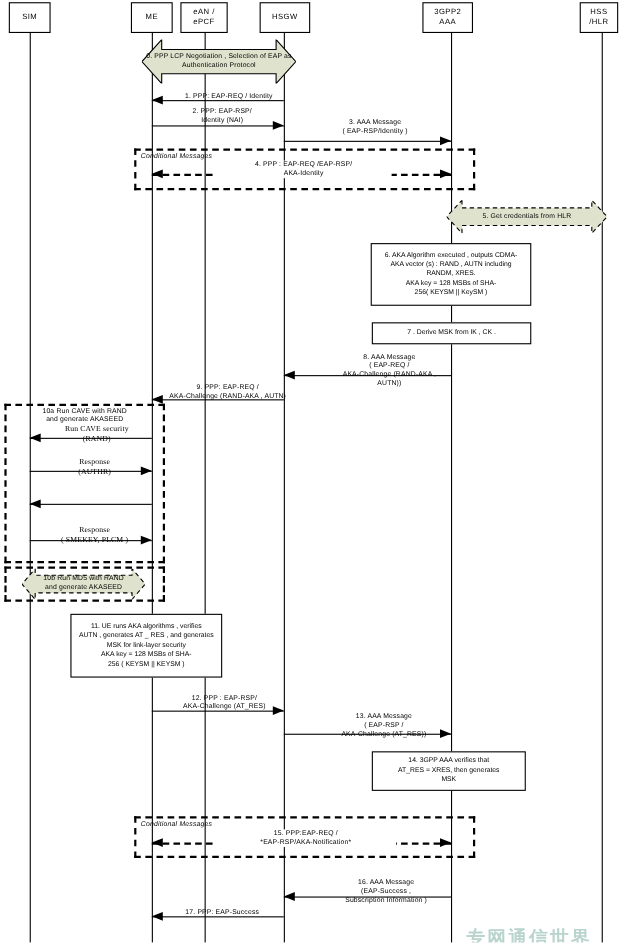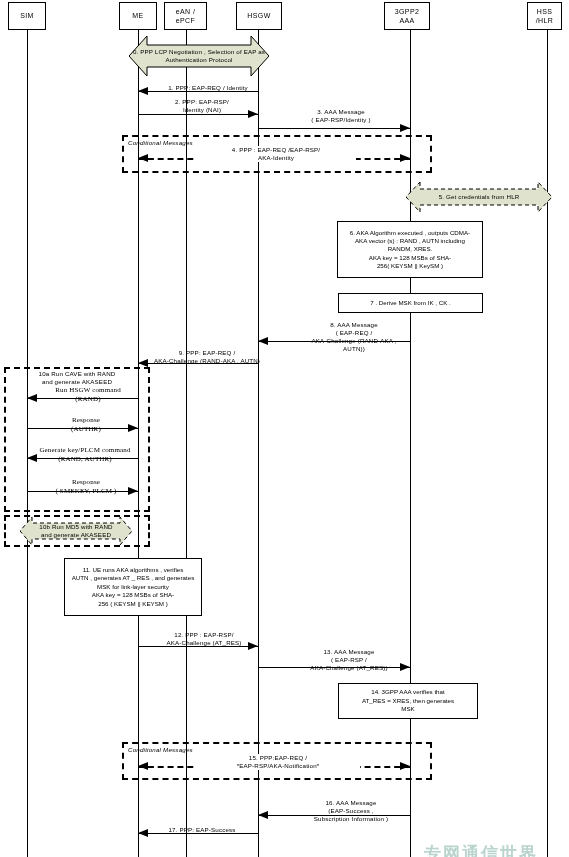--- a/index.html
+++ b/index.html
@@ -243,32 +243,30 @@
   <div class="arrowhead left" style="left:138px; top:359px;"></div>
   <div class="msglabel" style="left:140px; top:349px; width:134px;">9. PPP: EAP-REQ /
 AKA-Challenge  (RAND-AKA , AUTN)</div>
 
   <div class="frame" style="left:4px; top:367px; width:146px; height:145px;"></div>
   <div class="msglabel" style="left:10px; top:370px; width:134px;">10a  Run CAVE with RAND
 and generate AKASEED</div>
 
   <div class="msg" style="left:27px; top:398px; width:111px;"></div>
   <div class="arrowhead left" style="left:27px; top:394px;"></div>
-  <div class="msglabel serif" style="left:38px; top:386px; width:100px;">Run HSGW command
+  <div class="msglabel serif" style="left:38px; top:386px; width:100px;">Run CAVE security
 (RAND)</div>
 
   <div class="msg" style="left:27px; top:428px; width:111px;"></div>
   <div class="arrowhead right" style="left:128px; top:424px;"></div>
   <div class="msglabel serif" style="left:36px; top:416px; width:100px;">Response
 (AUTHR)</div>
 
   <div class="msg" style="left:27px; top:458px; width:111px;"></div>
   <div class="arrowhead left" style="left:27px; top:454px;"></div>
-  <div class="msglabel serif" style="left:30px; top:446px; width:110px;">Generate key/PLCM command
-(RAND, AUTHR)</div>
 
   <div class="msg" style="left:27px; top:491px; width:111px;"></div>
   <div class="arrowhead right" style="left:128px; top:487px;"></div>
   <div class="msglabel serif" style="left:36px; top:478px; width:100px;">Response
 ( SMEKEY, PLCM )</div>
 
   <div class="frame" style="left:4px; top:515px; width:146px; height:32px;"></div>
   <div class="banner" style="left:20px; top:517px; width:112px; height:28px;">
     <svg width="112" height="28" viewBox="0 0 112 28">
       <polygon points="12,0 12,6 100,6 100,0 112,14 100,28 100,22 12,22 12,28 0,14" fill="#dfe2cc" stroke="#000" stroke-width="1" stroke-dasharray="4,3"></polygon>

